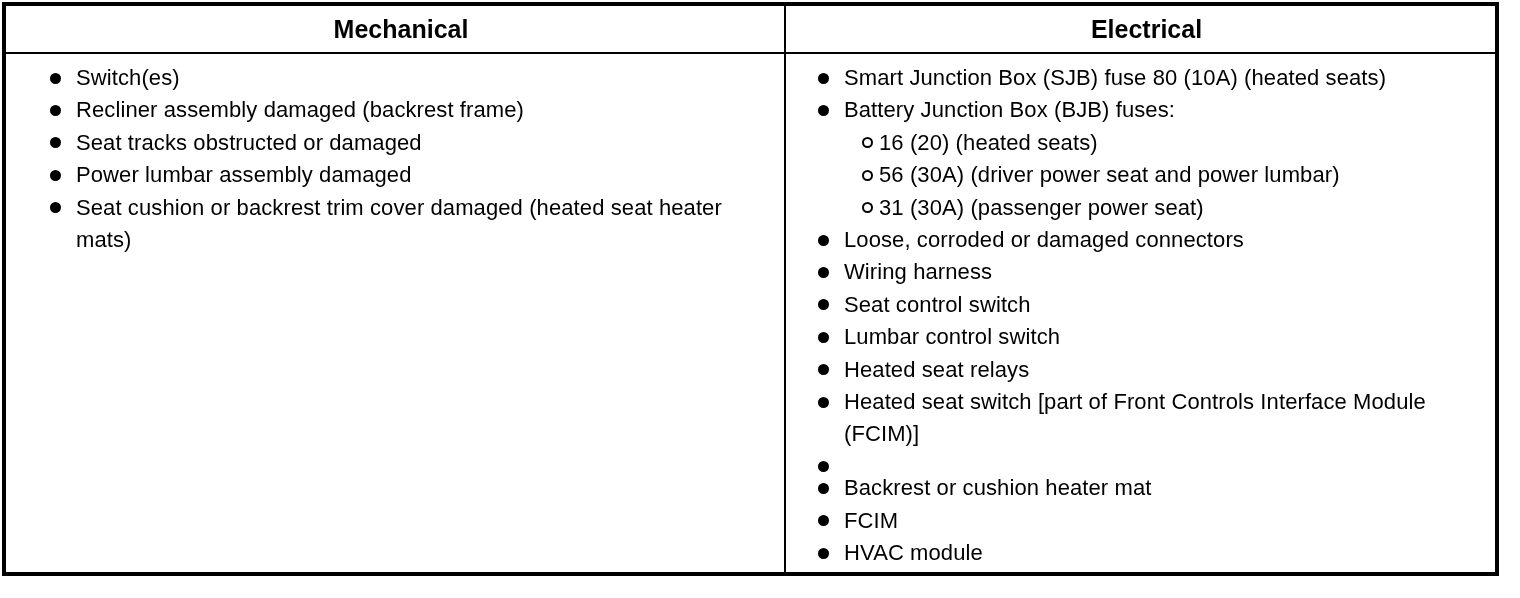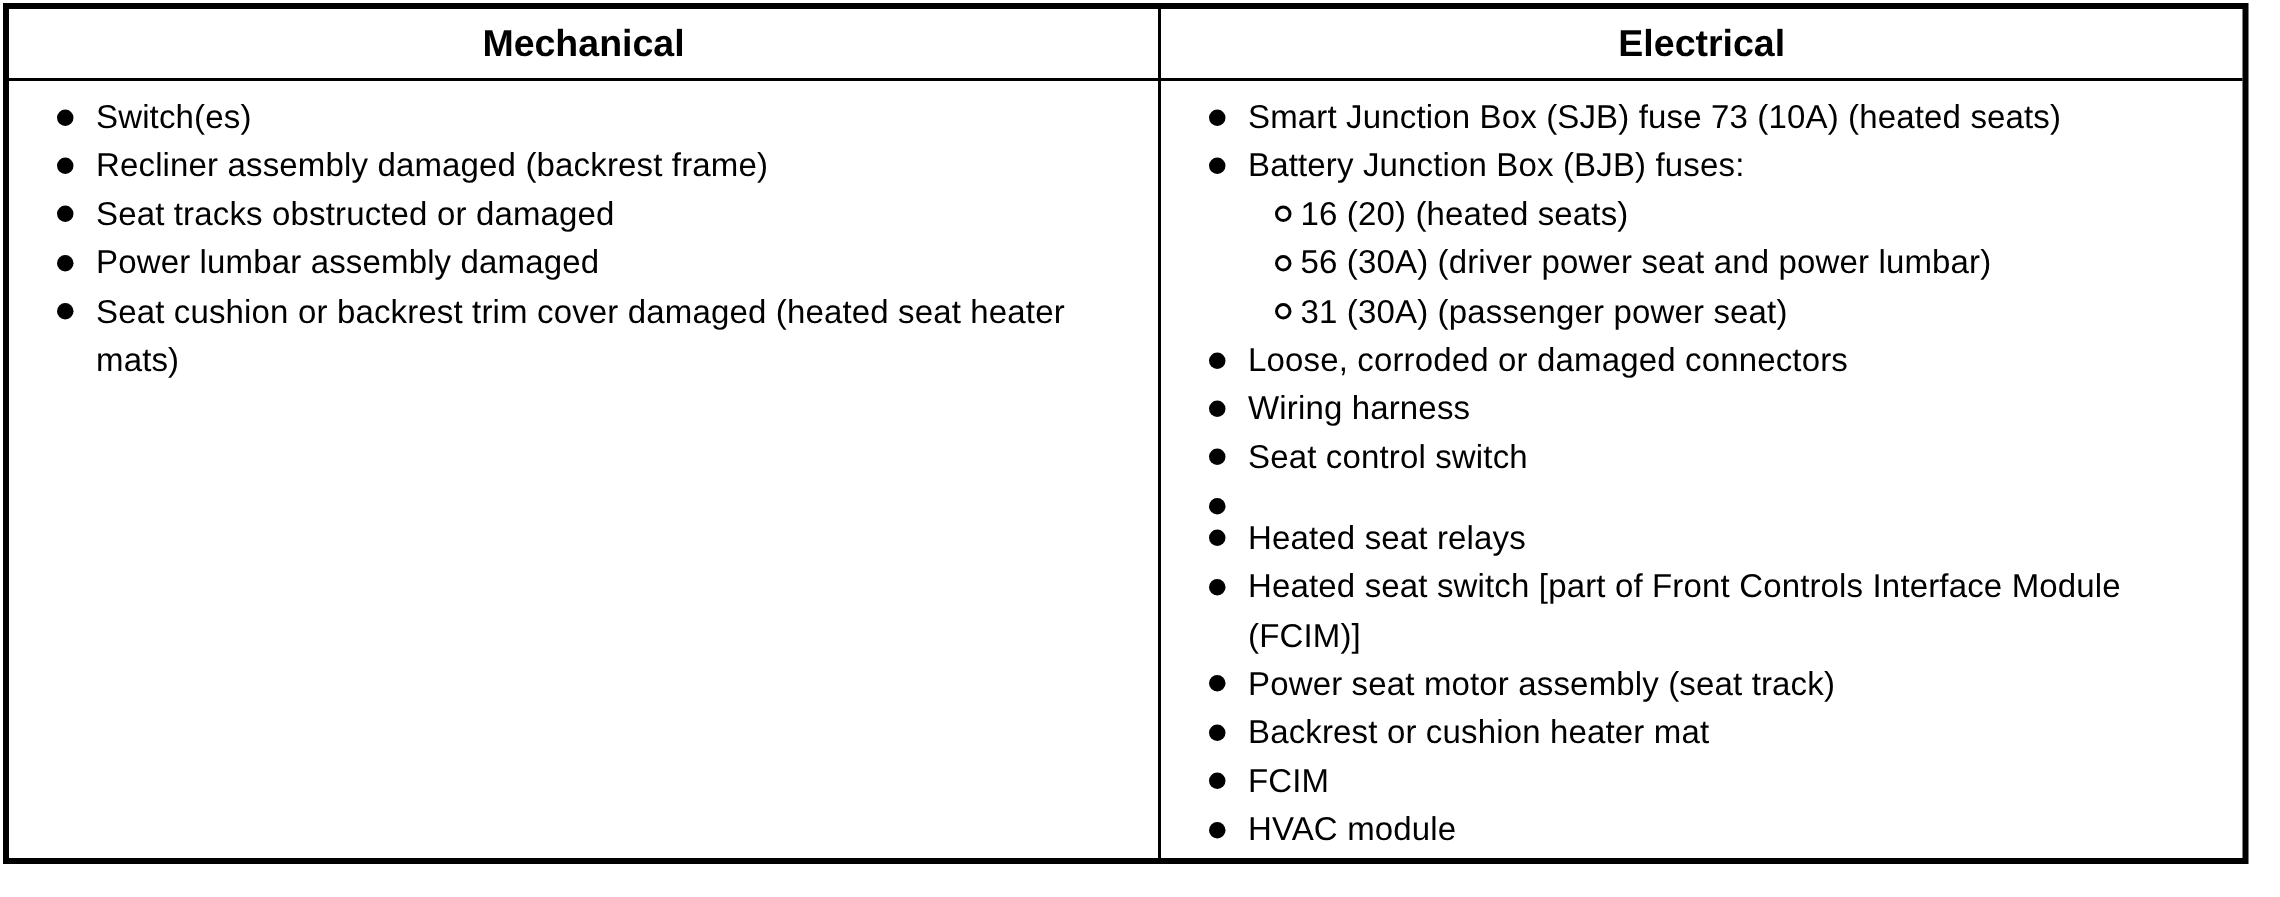--- a/index.html
+++ b/index.html
@@ -21,21 +21,21 @@
   .header-cell {
     height: 46px;
     line-height: 46px;
     text-align: center;
     font-weight: bold;
     font-size: 25px;
     overflow: hidden;
     white-space: nowrap;
   }
   .body-row { display: flex; align-items: stretch; }
-  .col-left  { width: 766px; flex: none; }
+  .col-left  { width: 766px; flex: none; margin-left: 12px; }
   .col-right { width: 721px; flex: none; border-left: 2px solid #000000; }
   .cell { padding-top: 8px; padding-bottom: 2px; }
   ul.bullet-list {
     list-style: none;
     font-size: 22px;
     line-height: 32.4px;
     letter-spacing: 0.1px;
   }
   li.item {
     display: flex;
@@ -97,21 +97,21 @@
           <span class="dot"></span>
           <span class="txt">Seat cushion or backrest trim cover damaged (heated seat heater mats)</span>
         </li>
       </ul>
     </div>
 
     <div class="cell col-right">
       <ul class="bullet-list">
         <li class="item">
           <span class="dot"></span>
-          <span class="txt">Smart Junction Box (SJB) fuse 73 (10A) (heated seats)</span>
+          <span class="txt">Smart Junction Box (SJB) fuse 80 (10A) (heated seats)</span>
         </li>
         <li class="item">
           <span class="dot"></span>
           <span class="txt">Battery Junction Box (BJB) fuses:</span>
         </li>
         <li class="item sub">
           <span class="ring"></span>
           <span class="txt">16 (20) (heated seats)</span>
         </li>
         <li class="item sub">
@@ -129,32 +129,32 @@
         <li class="item">
           <span class="dot"></span>
           <span class="txt">Wiring harness</span>
         </li>
         <li class="item">
           <span class="dot"></span>
           <span class="txt">Seat control switch</span>
         </li>
         <li class="item">
           <span class="dot"></span>
+          <span class="txt">Lumbar control switch</span>
         </li>
         <li class="item">
           <span class="dot"></span>
           <span class="txt">Heated seat relays</span>
         </li>
         <li class="item">
           <span class="dot"></span>
           <span class="txt">Heated seat switch [part of Front Controls Interface Module (FCIM)]</span>
         </li>
         <li class="item">
           <span class="dot"></span>
-          <span class="txt">Power seat motor assembly (seat track)</span>
         </li>
         <li class="item">
           <span class="dot"></span>
           <span class="txt">Backrest or cushion heater mat</span>
         </li>
         <li class="item">
           <span class="dot"></span>
           <span class="txt">FCIM</span>
         </li>
         <li class="item">

